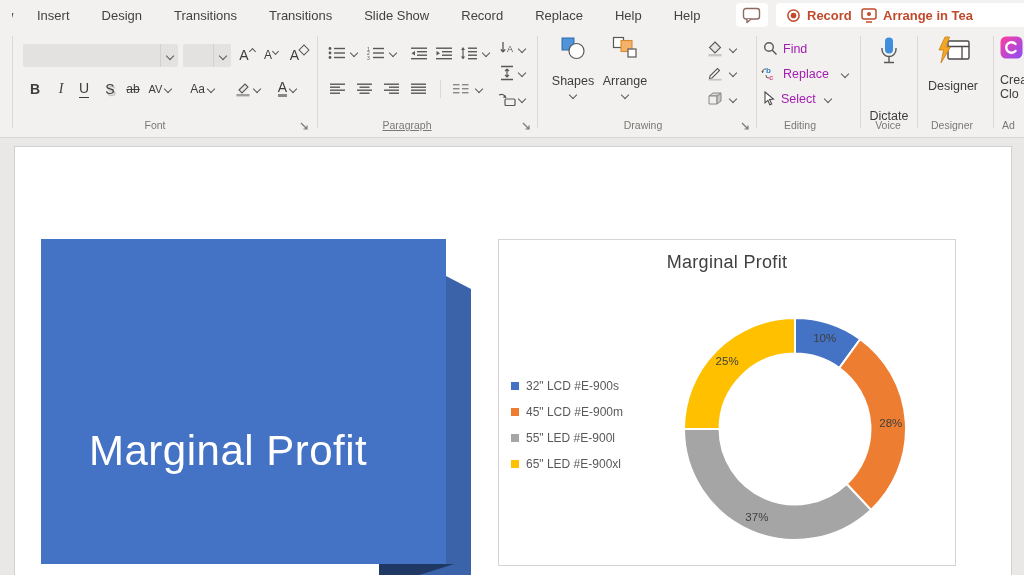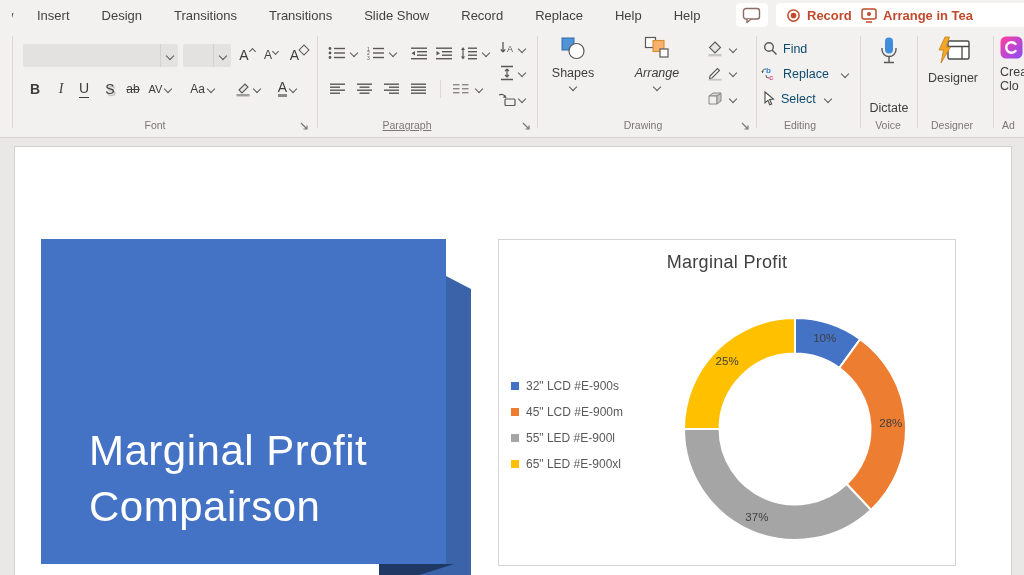--- a/index.html
+++ b/index.html
@@ -22,24 +22,24 @@
   .vsep{position:absolute;top:6px;width:1px;height:92px;background:#dbd8d5;}
   .gl{position:absolute;top:88px;height:14px;font-size:10.5px;color:#7a7774;text-align:center;line-height:14px;}
   .launch{position:absolute;width:12px;height:12px;cursor:pointer;}
   .combo{position:absolute;height:23px;background:#e4e2e1;border-radius:2px;display:flex;align-items:center;cursor:pointer;}
   .combo .cbox{margin-left:auto;width:17px;height:23px;border-left:1px solid #d3d1cf;display:flex;align-items:center;justify-content:center;}
   .chev{display:inline-block;width:5px;height:5px;border-right:1.3px solid #5a5856;border-bottom:1.3px solid #5a5856;transform:rotate(45deg);flex:none;}
   .chev.up{transform:rotate(225deg);}
   .sbtn{position:absolute;width:22px;height:22px;display:flex;align-items:center;justify-content:center;cursor:pointer;color:#3f3d3b;}
   .tbtn{font-size:14px;}
   .bigbtn{position:absolute;top:6px;display:flex;flex-direction:column;align-items:center;cursor:pointer;}
-  .bigbtn .cap{font-size:12.5px;color:#3f3d3b;margin-top:6px;line-height:14px;}
+  .bigbtn .cap{font-size:12.5px;color:#3f3d3b;margin-top:14px;line-height:14px;}
   .bigbtn .chev{margin-top:4px;}
   .bigbtn.dis .cap{color:#a6a4a2;}
-  .rowbtn{position:absolute;display:flex;align-items:center;gap:5px;font-size:12.5px;color:#0c4a6e;cursor:pointer;justify-content:space-between;}
+  .rowbtn{position:absolute;display:flex;align-items:center;gap:5px;font-size:12.5px;color:#a21caf;cursor:pointer;justify-content:space-between;}
   .ic{flex:none;display:inline-block;}
 
   
   .canvas{position:absolute;left:0;top:138px;width:1024px;height:437px;background:#e9e8e7;}
   .slide{position:absolute;left:14px;top:8px;width:996px;height:429px;background:#fff;
     border:1px solid #d2d0ce;border-bottom:none;box-sizing:content-box;}
   .banner-main{position:absolute;left:26px;top:92px;width:405px;height:325px;background:#4472c4;}
   .banner-side{position:absolute;left:431px;top:129px;width:25px;height:300px;background:#3a63a9;
     clip-path:polygon(0 0,100% 13px,100% 100%,0 100%);}
   .banner-strip{position:absolute;left:364px;top:417px;width:92px;height:12px;background:#3a63a9;}
@@ -318,21 +318,21 @@
         </svg></div>
 
     <div class="bigbtn" style="left:548px;width:50px;">
       <svg class="ic" width="26" height="24" viewBox="0 0 26 24">
         <rect x="2" y="2" width="12" height="12" fill="#4f93d8" stroke="#2e6ba8"></rect>
         <circle cx="16.5" cy="15" r="7.5" fill="#fdfdfd" stroke="#5a5856" stroke-width="1.2"></circle>
         </svg>
       <span class="cap">Shapes</span>
         <span class="chev"></span>
       </div>
-    <div class="bigbtn" style="left:632px;width:50px;font-style:italic;">
+    <div class="bigbtn" style="left:600px;width:50px;">
       <svg class="ic" width="26" height="24" viewBox="0 0 26 24">
         <rect x="1.5" y="1.5" width="10" height="10" fill="#fff" stroke="#5a5856" stroke-width="1.2"></rect>
         <rect x="9" y="4.5" width="11" height="11" fill="#f4b26a" stroke="#d98a2b" stroke-width="1.1"></rect>
         <rect x="16" y="13" width="8" height="8" fill="#fff" stroke="#5a5856" stroke-width="1.2"></rect>
         </svg>
       <span class="cap">Arrange</span>
         <span class="chev"></span>
       </div>
     <div class="sbtn" style="left:704px;top:8px;">
       <svg class="ic" width="16" height="16" viewBox="0 0 16 16">
@@ -436,21 +436,20 @@
 
   <div class="canvas">
     <div class="slide">
 
       <div class="banner-side"></div>
       <div class="banner-strip"></div>
       <div class="banner-fold"></div>
       <div class="banner-main"></div>
       <div class="banner-title">
         <div>Marginal Profit</div>
-        <div>Compairson</div>
       </div>
 
       <div class="chart-frame">
         <div class="chart-title">Marginal Profit</div>
         <div class="legend" id="legend">
             <div class="leg-item">
               <span class="leg-mark" style="background: rgb(68, 114, 196);"></span>
               <span class="leg-text">32" LCD #E-900s</span>
             </div>
             <div class="leg-item">

